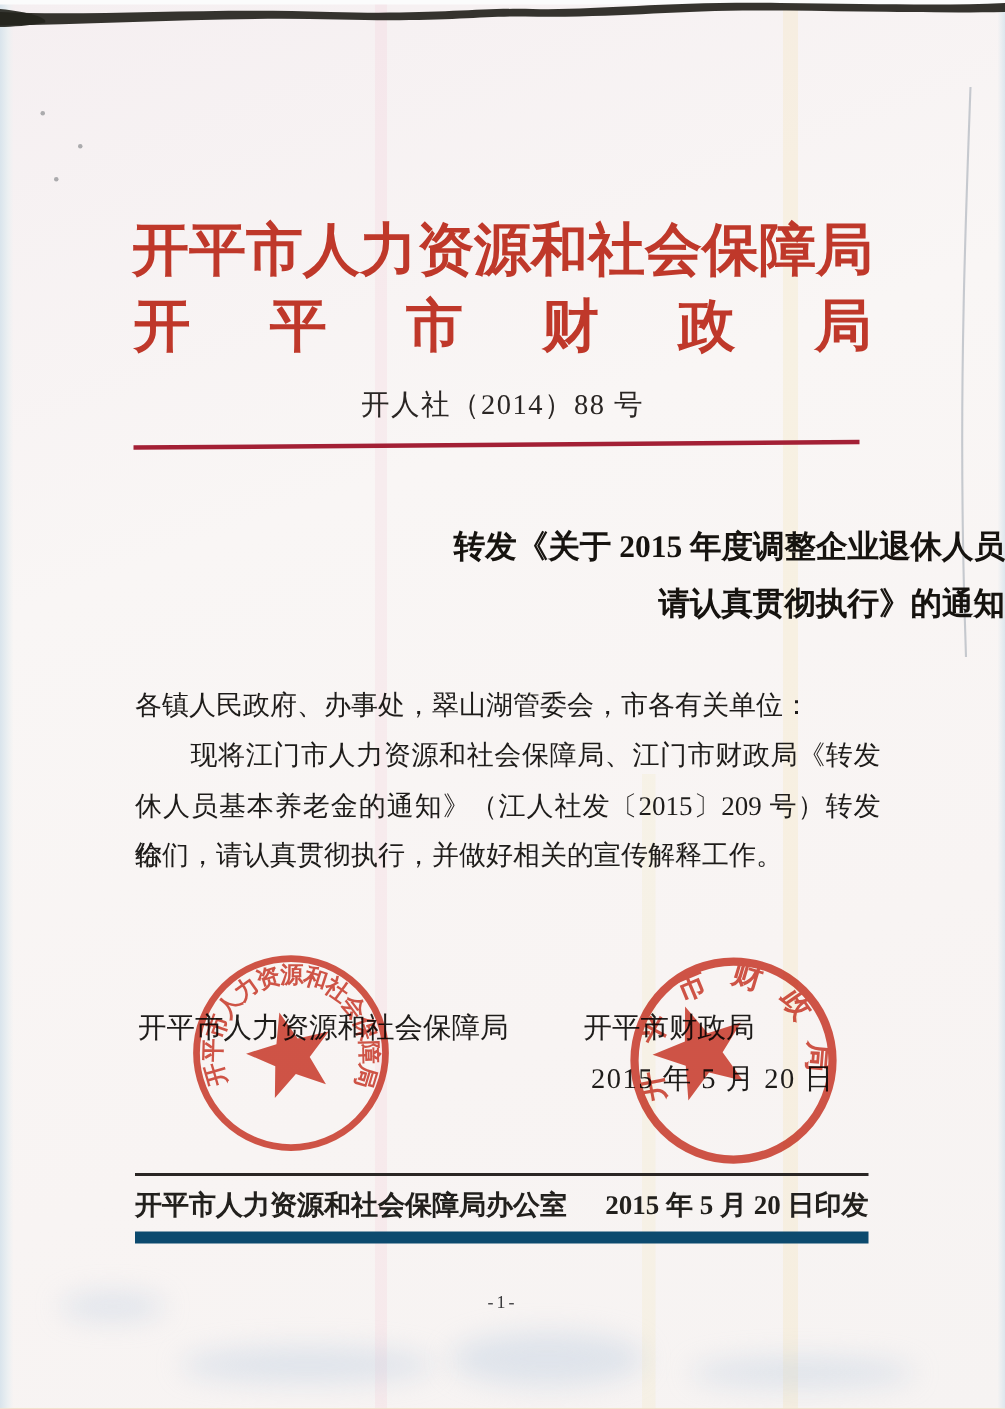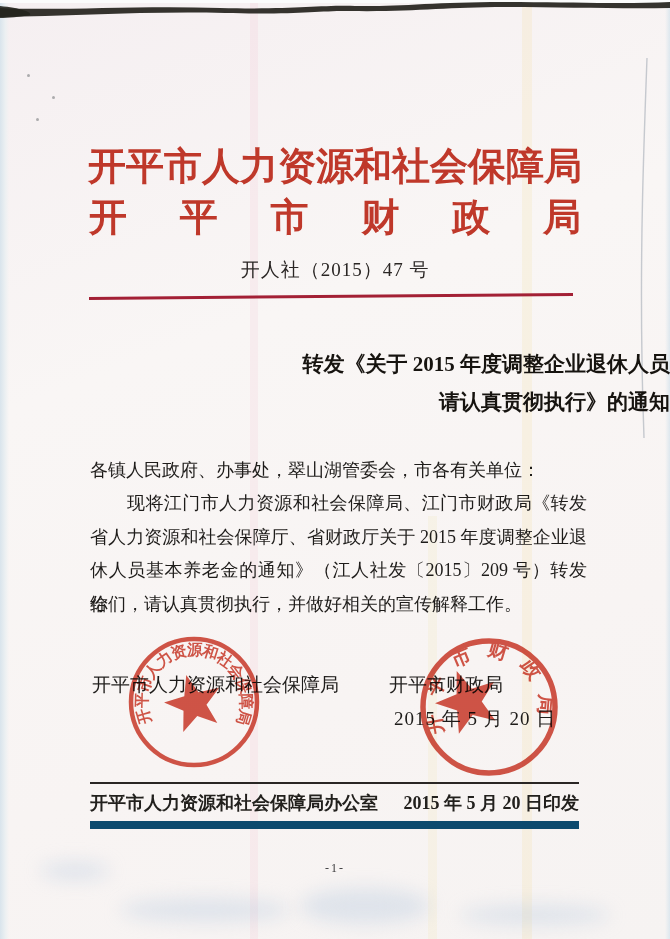--- a/index.html
+++ b/index.html
@@ -96,32 +96,31 @@
   <svg class="artifacts" width="670" height="939" viewBox="0 0 670 939">
     <rect x="0" y="0" width="670" height="3" fill="#fbfcfc"></rect>
     <path d="M0,8 C60,11 140,5 220,8 C290,10 320,5 355,6 C400,7 440,1 520,2 C580,2.5 630,4 670,2
              L670,8 C620,9 560,7 505,7 C445,7 415,12 350,11 C320,10.5 295,15 225,13 C150,11 70,16 0,17 Z" fill="#24231d" opacity="0.92"></path>
     <path d="M0,6 C20,8 32,12 30,15 C20,17 8,18 0,18 Z" fill="#24231d" opacity="0.9"></path>
     <path d="M647,58 C644,140 640,240 642,360 C642.6,400 643.5,420 644,438" stroke="#b4bac1" stroke-width="1.4" fill="none" opacity="0.75"></path>
   </svg>
 
   <h1 class="org1">开平市人力资源和社会保障局</h1>
   <h1 class="org2">开平市财政局</h1>
-  <div class="docnum">开人社（2015）47 号</div>
+  <div class="docnum">开人社（2014）88 号</div>
   <div class="redrule"></div>
 
   <div class="title">
     <div>转发《关于 2015 年度调整企业退休人员</div>
     <div>请认真贯彻执行》的通知</div>
   </div>
 
   <div class="bodytext">
     <div class="bline">各镇人民政府、办事处，翠山湖管委会，市各有关单位：</div>
     <div class="jline indent">现将江门市人力资源和社会保障局、江门市财政局《转发</div>
-    <div class="jline">省人力资源和社会保障厅、省财政厅关于 2015 年度调整企业退</div>
     <div class="jline">休人员基本养老金的通知》（江人社发〔2015〕209 号）转发给</div>
     <div class="lastline">你们，请认真贯彻执行，并做好相关的宣传解释工作。</div>
   </div>
 
   <div class="sig sig-left">开平市人力资源和社会保障局</div>
   <div class="sig sig-right">开平市财政局</div>
   <div class="sig sig-date">2015 年 5 月 20 日</div>
 
   <svg class="seals" width="670" height="939" viewBox="0 0 670 939">
     <defs>

